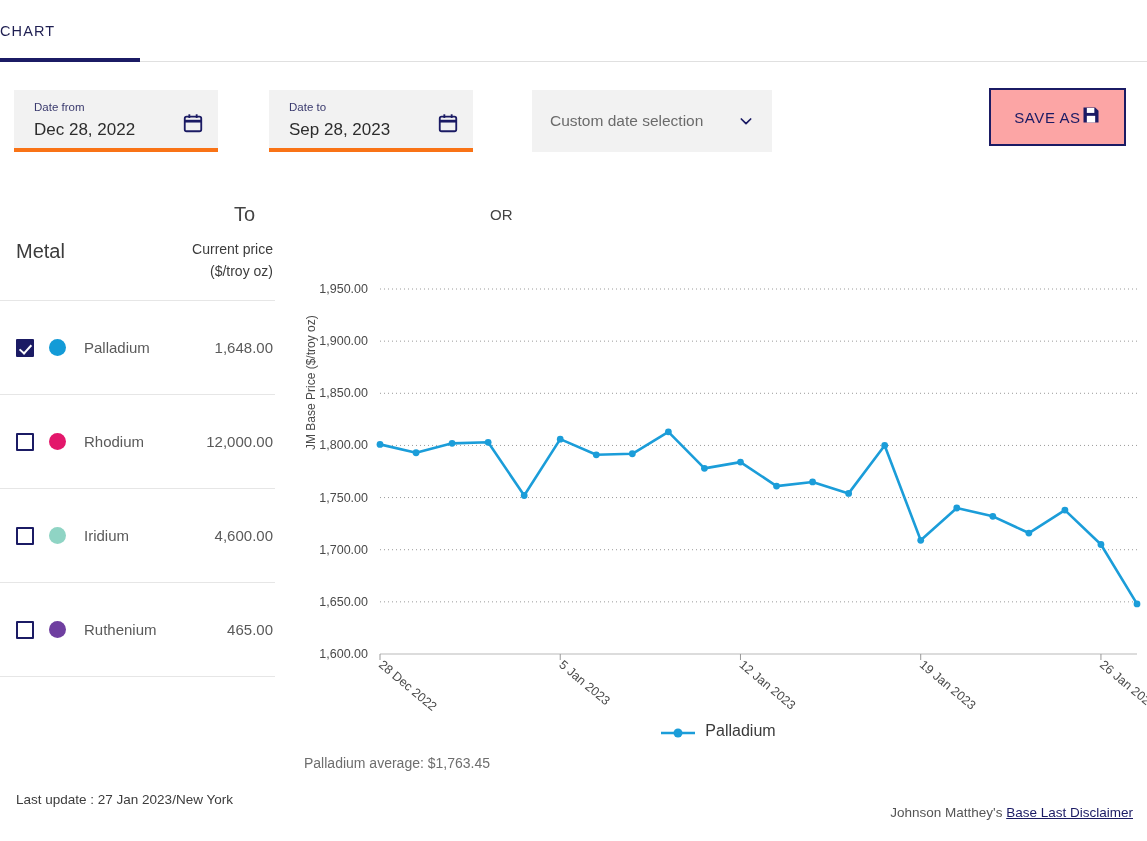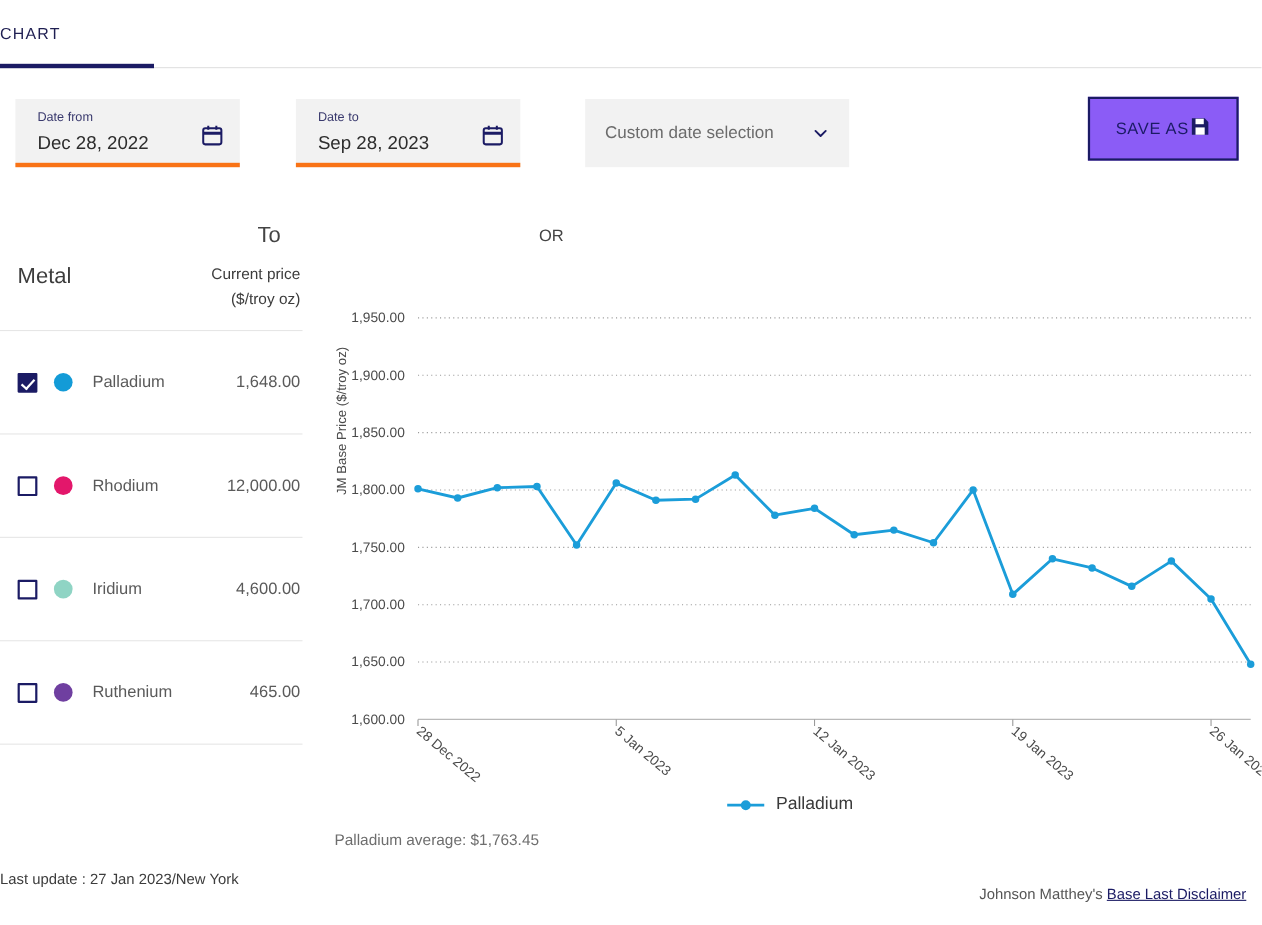--- a/index.html
+++ b/index.html
@@ -58,21 +58,21 @@
   }
   .custom-select {
     position: absolute; left: 532px; top: 0; width: 240px; height: 62px;
     background: #f2f2f2; display: flex; align-items: center;
     padding: 0 18px; cursor: pointer;
   }
   .custom-select .cs-label { font-size: 15.5px; color: #6b6b6b; flex: 1; }
   .chev { width: 16px; height: 16px; }
   .save-btn {
     position: absolute; left: 989px; top: -2px; width: 137px; height: 58px;
-    border: 2px solid #1b1b64; background: #8b5cf6;
+    border: 2px solid #1b1b64; background: #fca5a5;
     display: flex; align-items: center; justify-content: center; gap: 0;
     cursor: pointer;
   }
   .save-btn .sb-label {
     font-size: 15px; letter-spacing: 0.6px; color: #1b1b64; font-weight: 400;
   }
 
   
   .sidebar { position: absolute; left: 0; top: 210px; width: 275px; }
   .sb-head {
@@ -92,21 +92,21 @@
   .cbox.checked::after {
     content: ""; position: absolute; left: 4px; top: 1px;
     width: 5px; height: 10px; border: solid #fff;
     border-width: 0 2px 2px 0; transform: rotate(42deg);
   }
   .dot { width: 17px; height: 17px; border-radius: 50%; margin-left: 15px; flex: none; }
   .m-name { font-size: 15px; color: #5a5a5a; margin-left: 18px; flex: 1; }
   .m-price { font-size: 15px; color: #5a5a5a; text-align: right; }
 
   .last-update {
-    position: absolute; left: 0; top: 792px;
+    position: absolute; left: 16px; top: 792px;
     font-size: 13.5px; color: #3c3c3c;
   }
 
   
   .chart-area { position: absolute; left: 290px; top: 250px; width: 857px; height: 560px; }
   .y-axis-title {
     position: absolute; left: 14px; top: 200px;
     font-size: 12px; color: #4a4a4a;
     transform: rotate(-90deg); transform-origin: left top;
     white-space: nowrap;

